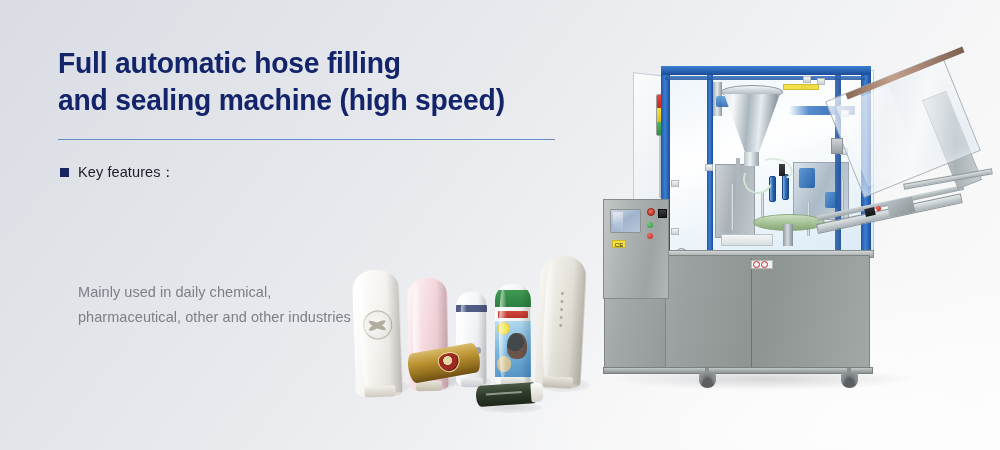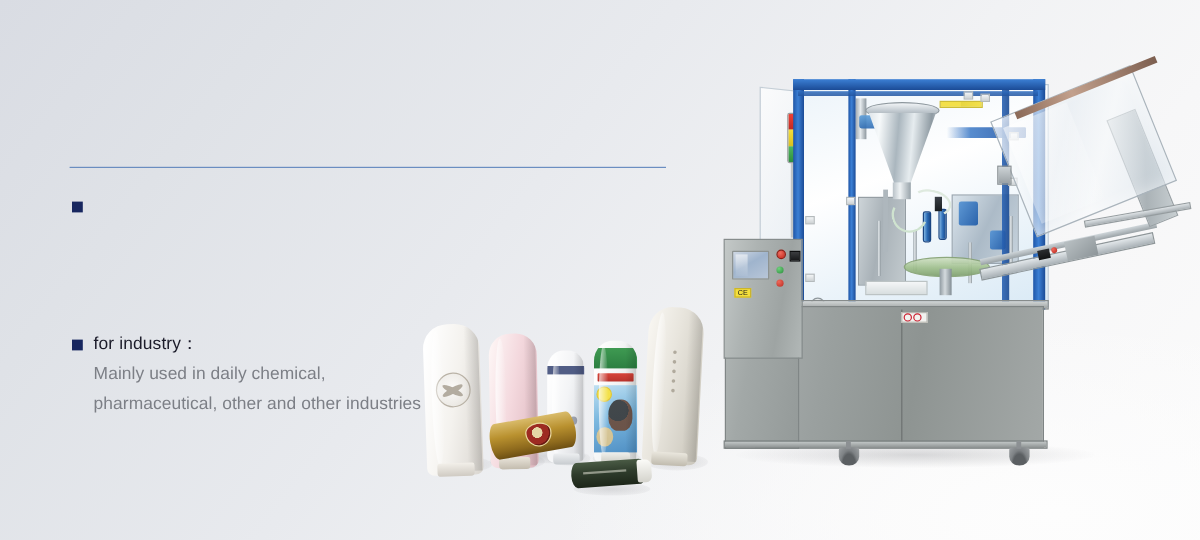--- a/index.html
+++ b/index.html
@@ -530,34 +530,37 @@
   .cl-4 { left: 237px; top: 96px; }
   .cl-5 { left: 68px;  top: 128px; }
   .cl-6 { left: 68px;  top: 176px; }
   .cl-7 { left: 102px; top: 112px; }
 </style>
 </head>
 <body>
 
 <div id="banner">
 
+  <div class="text-col">
+    <h1 class="headline">
+      <span class="line">Full automatic hose filling</span>
+      <span class="line">and sealing machine (high speed)</span>
+    </h1>
+  </div>
 
   <div class="divider"></div>
 
   <div class="block features">
     <div class="bullet-row">
       <span class="sq"></span>
+      <span class="bullet-title">Key features：</span>
     </div>
   </div>
 
   <div class="block industry">
-    <div class="bullet-row">
-      <span class="sq"></span>
-      <span class="bullet-title">for industry：</span>
-    </div>
     <p class="body-text">Mainly used in daily chemical, pharmaceutical, other and other industries</p>
   </div>
 
   <div class="tubes">
     <div class="tube-shadow" style="left:4px;  top:124px; width:54px; height:14px;"></div>
     <div class="tube-shadow" style="left:56px; top:122px; width:46px; height:13px;"></div>
     <div class="tube-shadow" style="left:104px;top:120px; width:36px; height:12px;"></div>
     <div class="tube-shadow" style="left:142px;top:120px; width:40px; height:12px;"></div>
     <div class="tube-shadow" style="left:186px;top:122px; width:52px; height:14px;"></div>
     <div class="tube-shadow" style="left:62px; top:118px; width:74px; height:12px;"></div>

